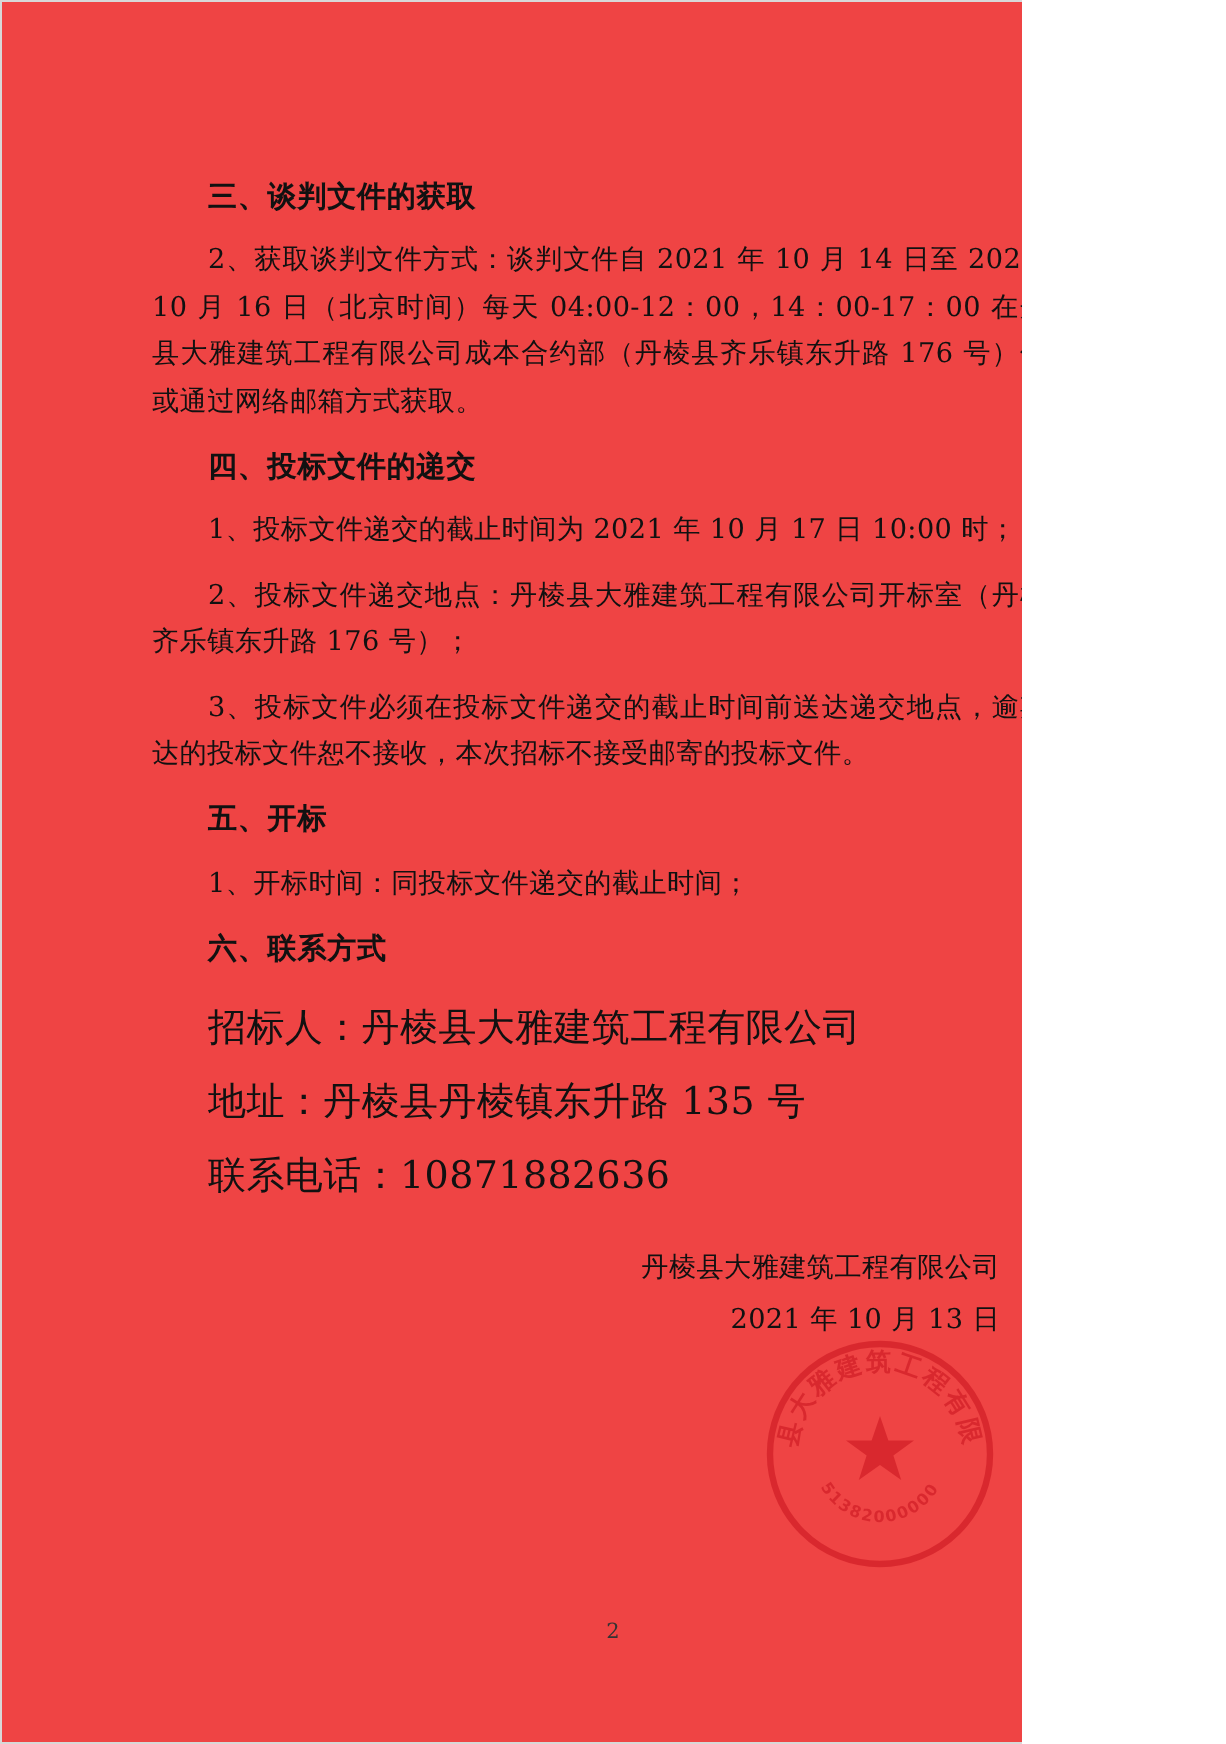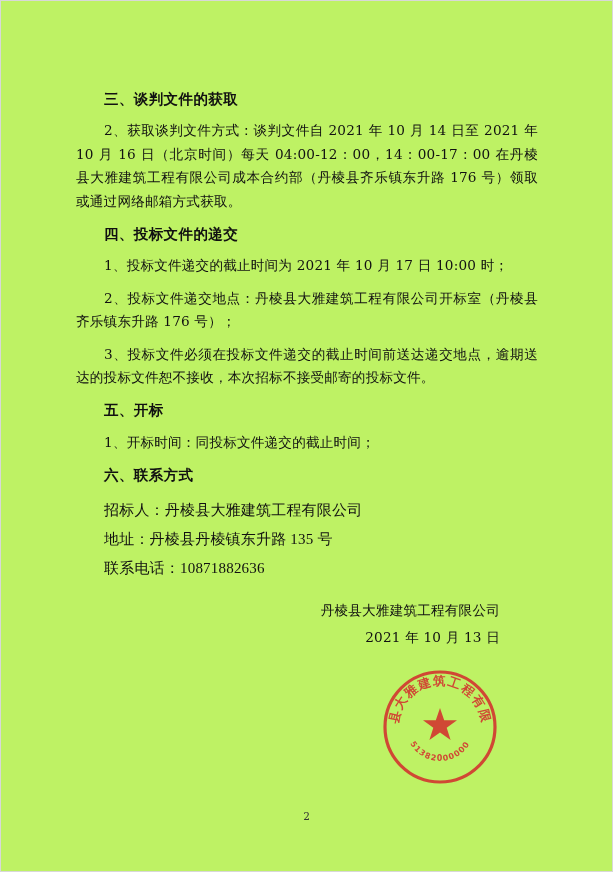--- a/index.html
+++ b/index.html
@@ -5,23 +5,23 @@
   html, body {
     margin: 0;
     padding: 0;
     background: #ffffff;
   }
   body {
     font-family: "DejaVu Serif", "Liberation Serif", serif;
   }
   .page {
     position: relative;
-    width: 613px;
+    width: 511px;
     height: 872px;
-    background: #bef264;
+    background: #ef4444;
     overflow: hidden;
   }
   .page-border {
     position: absolute;
     left: 0;
     top: 0;
     width: 613px;
     height: 872px;
     box-sizing: border-box;
     border: 1px solid #d8d8d8;
@@ -53,27 +53,26 @@
     letter-spacing: 0.2px;
   }
   .blk {
     margin-bottom: 9px;
   }
   .blk-heading {
     margin-top: 10px;
     margin-bottom: 9px;
   }
   .contact-line {
-    font-size: 15px;
+    font-size: 19px;
     line-height: 1.95;
     color: #111111;
     margin: 0;
     text-indent: 28px;
     letter-spacing: 0.2px;
-    font-family: Liberation Serif, serif;
   }
   .sign-block {
     margin-top: 14px;
     text-align: right;
     padding-right: 38px;
   }
   .sign-line {
     font-size: 13.6px;
     line-height: 1.95;
     color: #111111;

